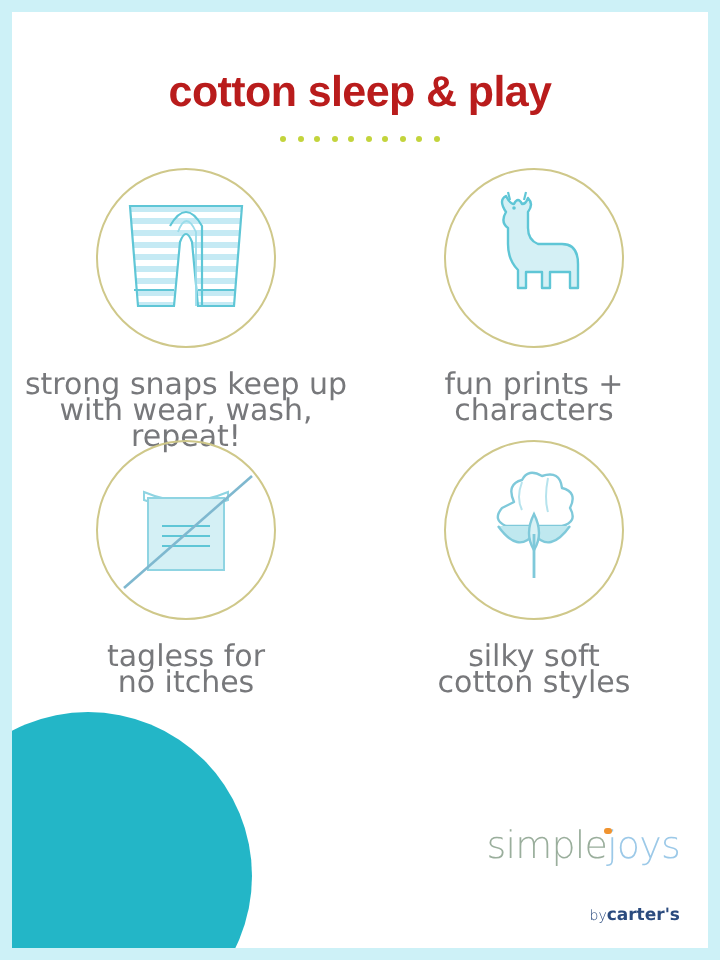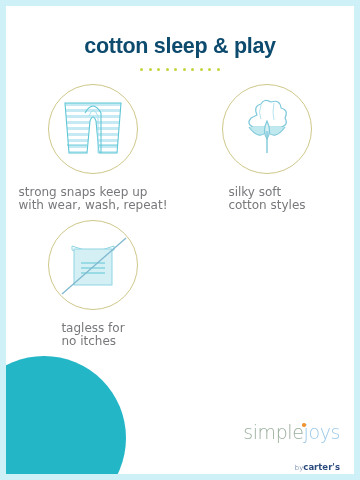--- a/index.html
+++ b/index.html
@@ -29,21 +29,21 @@
 
   
   .title {
     position: absolute;
     top: 28px;
     left: 0;
     width: 348px;
     text-align: center;
     font-size: 21.5px;
     font-weight: bold;
-    color: #0c4a6e;
+    color: #b91c1c;
     letter-spacing: -0.3px;
   }
 
   .dot-divider {
     position: absolute;
     top: 62px;
     left: 0;
     width: 348px;
     display: flex;
     justify-content: center;
@@ -81,22 +81,22 @@
     border: 1px solid #cfc88a;
     display: flex;
     align-items: center;
     justify-content: center;
     overflow: hidden;
     position: relative;
   }
 
   .caption {
     margin-top: 12px;
-    text-align: left;
-    font-size: 12px;
+    text-align: center;
+    font-size: 15px;
     line-height: 13px;
     color: #77787b;
     font-family: "DejaVu Sans", sans-serif;
     white-space: pre-line;
     height: 30px;
   }
 
   
   .sizes-badge {
     position: absolute;
@@ -132,21 +132,21 @@
     color: #c3d43c;
     font-size: 18px;
     font-weight: bold;
     line-height: 1;
   }
 
   
   .logo {
     position: absolute;
     right: 14px;
-    bottom: 2px;
+    bottom: 12px;
     text-align: right;
   }
   .logo-main {
     font-size: 19px;
     font-weight: 300;
     letter-spacing: -0.4px;
     line-height: 1;
     font-family: "DejaVu Sans", sans-serif;
     position: relative;
     display: inline-block;
@@ -213,52 +213,67 @@
           <path d="M30 22 Q38 8 46 22 L46 62" fill="none" stroke="#5fc6d6" stroke-width="1.1"></path>
           <path d="M34 25 Q38 14 43 25 L43 62" fill="none" stroke="#9bdcea" stroke-width="0.9"></path>
           <line x1="12" y1="54" x2="32" y2="54" stroke="#5fc6d6" stroke-width="0.9"></line>
           <line x1="44" y1="54" x2="63" y2="54" stroke="#5fc6d6" stroke-width="0.9"></line>
         </svg>
       </div>
       <div class="caption">strong snaps keep up
 with wear, wash, repeat!</div>
     </div>
 
+    <div class="cell">
+      <div class="circle">
+        <svg width="64" height="70" viewBox="0 0 64 70">
+          <path d="M18 12 Q14 6 18 4 Q20 8 22 8 Q24 4 26 8 Q28 8 29 5 Q32 8 29 12
+                   L29 20 Q29 26 34 28 L46 28 Q54 28 54 38 L54 50 L50 50 L50 42
+                   L40 42 L40 50 L36 50 L36 42 L28 42 L28 50 L24 50 L24 41
+                   Q19 36 19 28 L19 20 Q15 17 18 12 Z" fill="#d4f0f5" stroke="#5fc6d6" stroke-width="1.2" stroke-linejoin="round"></path>
+          <path d="M20 6 L19 2" stroke="#5fc6d6" stroke-width="1.1" fill="none"></path>
+          <path d="M27 6 L28 2" stroke="#5fc6d6" stroke-width="1.1" fill="none"></path>
+          <circle cx="22" cy="10" r="0.9" fill="#5fc6d6"></circle>
+        </svg>
+      </div>
+      <div class="caption">fun prints +
+characters</div>
+    </div>
+
+    <div class="cell">
+      <div class="circle">
+        <svg width="86" height="86" viewBox="0 0 86 86">
+          <path d="M22 24 Q43 33 64 24 L64 28 Q43 36 22 28 Z" fill="#ffffff" stroke="#8fd4e2" stroke-width="1"></path>
+          <rect x="24" y="27" width="38" height="36" fill="#d4f0f5" stroke="#8fd4e2" stroke-width="1"></rect>
+          <line x1="31" y1="41" x2="55" y2="41" stroke="#5fc6d6" stroke-width="1.1"></line>
+          <line x1="31" y1="46" x2="55" y2="46" stroke="#5fc6d6" stroke-width="1.1"></line>
+          <line x1="31" y1="51" x2="55" y2="51" stroke="#5fc6d6" stroke-width="1.1"></line>
+          <line x1="12" y1="72" x2="76" y2="16" stroke="#7fb8cf" stroke-width="1.3"></line>
+        </svg>
+      </div>
+      <div class="caption">tagless for
+no itches</div>
+    </div>
 
     <div class="cell">
       <div class="circle">
         <svg width="72" height="72" viewBox="0 0 72 72">
           <path d="M26 22 Q22 13 30 11 Q33 5 40 9 Q49 6 50 15 Q58 17 54 25
                    Q58 32 50 34 L22 34 Q15 31 20 25 Z" fill="#ffffff" stroke="#7fc9da" stroke-width="1.2" stroke-linejoin="round"></path>
           <path d="M30 12 Q27 20 30 26" fill="none" stroke="#b6e3ed" stroke-width="1"></path>
           <path d="M43 10 Q41 20 43 27" fill="none" stroke="#b6e3ed" stroke-width="1"></path>
           <path d="M18 34 Q28 48 36 38 Q44 48 54 34" fill="#bfe8ef" stroke="#7fc9da" stroke-width="1.2" stroke-linejoin="round"></path>
           <path d="M36 28 Q31 38 36 46 Q41 38 36 28 Z" fill="#d8f1f5" stroke="#7fc9da" stroke-width="1.2"></path>
           <line x1="36" y1="38" x2="36" y2="60" stroke="#7fc9da" stroke-width="1.4"></line>
         </svg>
       </div>
       <div class="caption">silky soft
 cotton styles</div>
     </div>
 
-    <div class="cell">
-      <div class="circle">
-        <svg width="86" height="86" viewBox="0 0 86 86">
-          <path d="M22 24 Q43 33 64 24 L64 28 Q43 36 22 28 Z" fill="#ffffff" stroke="#8fd4e2" stroke-width="1"></path>
-          <rect x="24" y="27" width="38" height="36" fill="#d4f0f5" stroke="#8fd4e2" stroke-width="1"></rect>
-          <line x1="31" y1="41" x2="55" y2="41" stroke="#5fc6d6" stroke-width="1.1"></line>
-          <line x1="31" y1="46" x2="55" y2="46" stroke="#5fc6d6" stroke-width="1.1"></line>
-          <line x1="31" y1="51" x2="55" y2="51" stroke="#5fc6d6" stroke-width="1.1"></line>
-          <line x1="12" y1="72" x2="76" y2="16" stroke="#7fb8cf" stroke-width="1.3"></line>
-        </svg>
-      </div>
-      <div class="caption">tagless for
-no itches</div>
-    </div>
-
   </div>
 
   <div class="sizes-badge"></div>
 
   <div class="logo">
     <div class="logo-main">
       <span class="logo-simple">simple</span><span class="logo-joys">joys</span>
       <span class="logo-dot"></span>
     </div>
     <div class="logo-sub">

